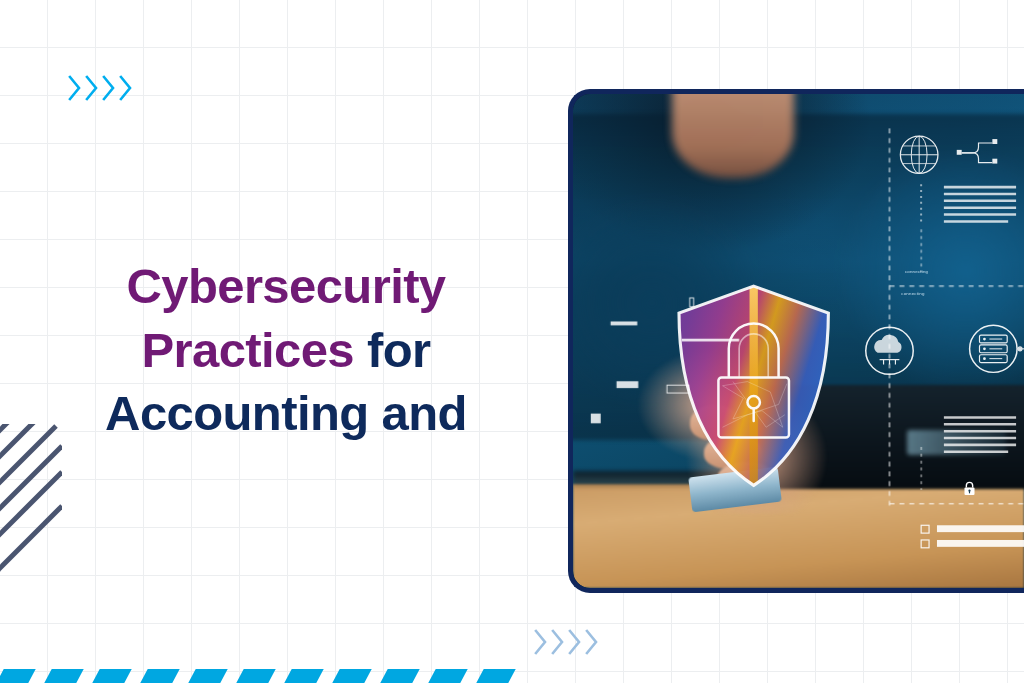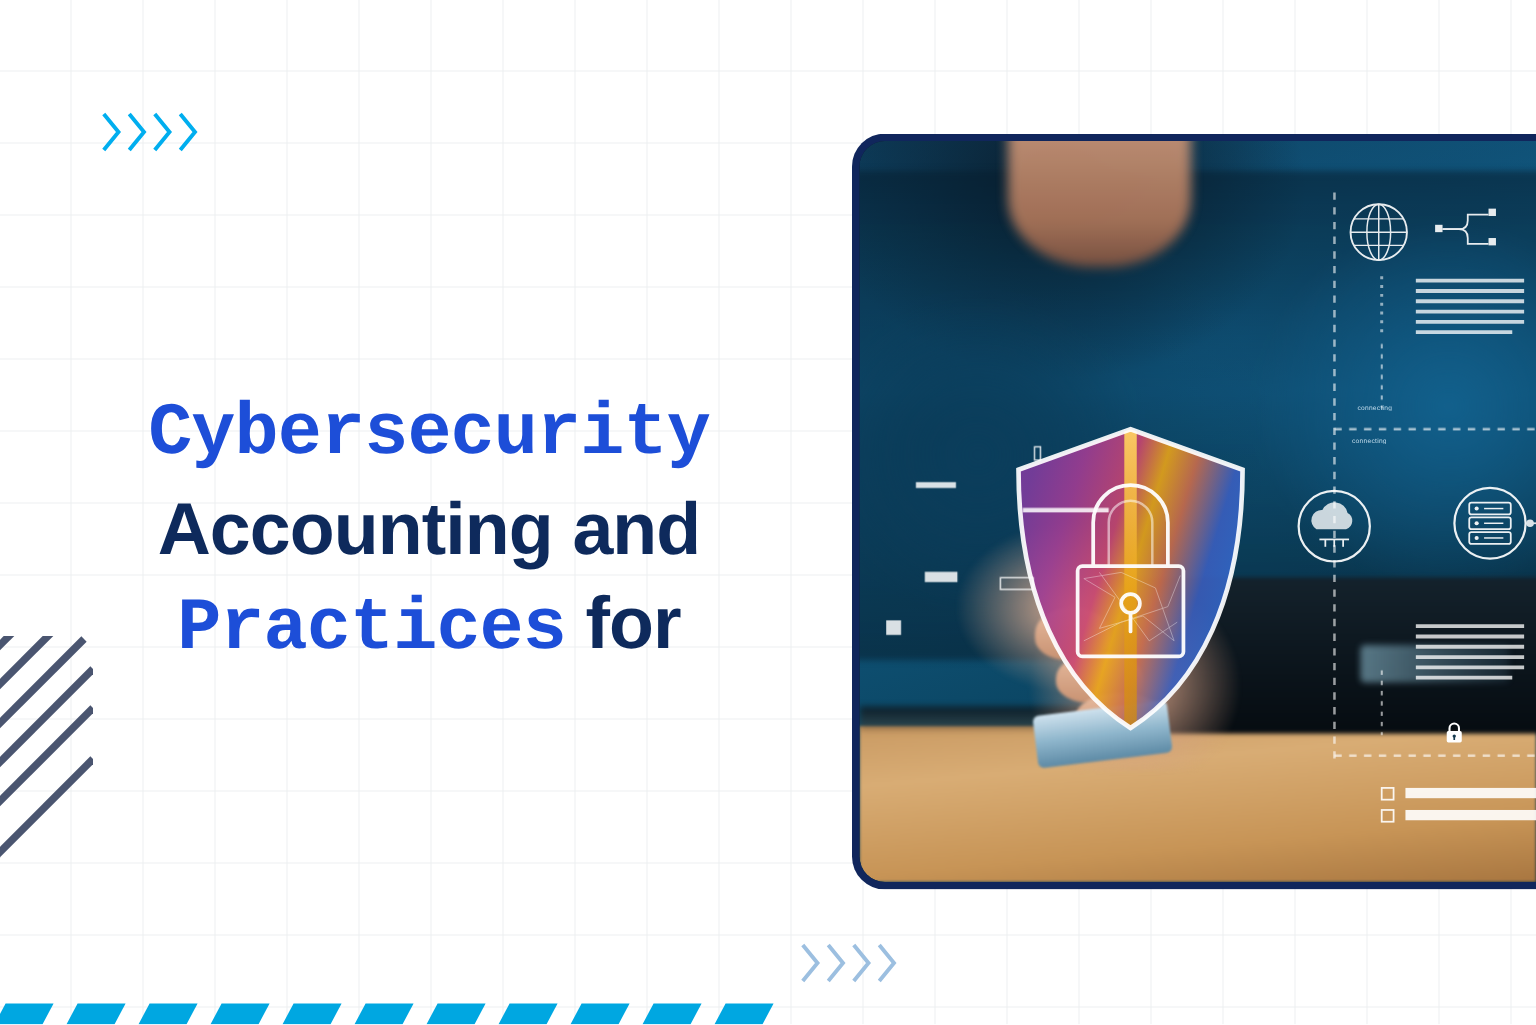--- a/index.html
+++ b/index.html
@@ -78,21 +78,21 @@
     left: 76px;
     top: 222px;
     width: 420px;
     text-align: center;
     font-weight: 700;
     font-size: 49px;
     line-height: 1.30;
     letter-spacing: -0.6px;
     color: #0E2A5C;
   }
-  .headline .accent { color: #1d4ed8; font-family: Liberation Mono, monospace; }
+  .headline .accent { color: #701a75; }
   .headline .line { display: block; white-space: nowrap; }
 
   
   .photo-card {
     position: absolute;
     left: 568px;
     top: 89px;
     width: 456px;
     height: 504px;
     border: 5px solid #10265C;
@@ -306,25 +306,25 @@
     <span class="para"></span>
     <span class="para"></span>
     <span class="para"></span>
     <span class="para"></span>
   </div>
 
   <h1 class="headline">
     <span class="line">
       <span class="accent">Cybersecurity</span>
     </span>
-    <span class="line">Accounting and</span>
     <span class="line">
       <span class="accent">Practices</span>
       <span>for</span>
     </span>
+    <span class="line">Accounting and</span>
   </h1>
 
   <div class="photo-card">
     <div class="photo-inner">
 
       <div class="ph-wall"></div>
       <div class="ph-torso"></div>
       <div class="ph-neck"></div>
       <div class="ph-desk"></div>
       <div class="ph-desk-edge"></div>

